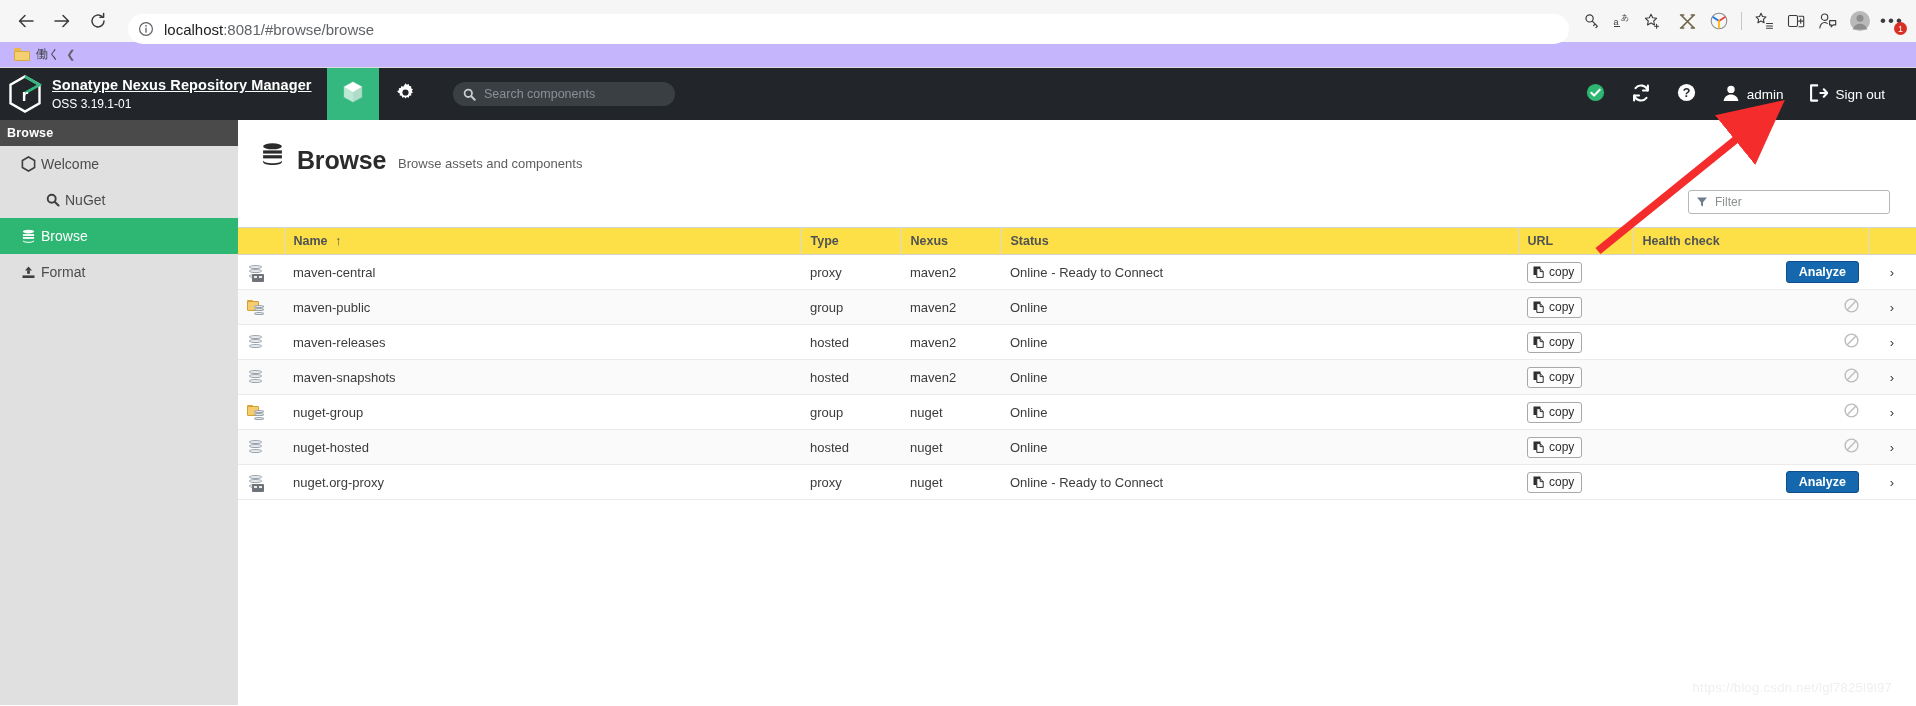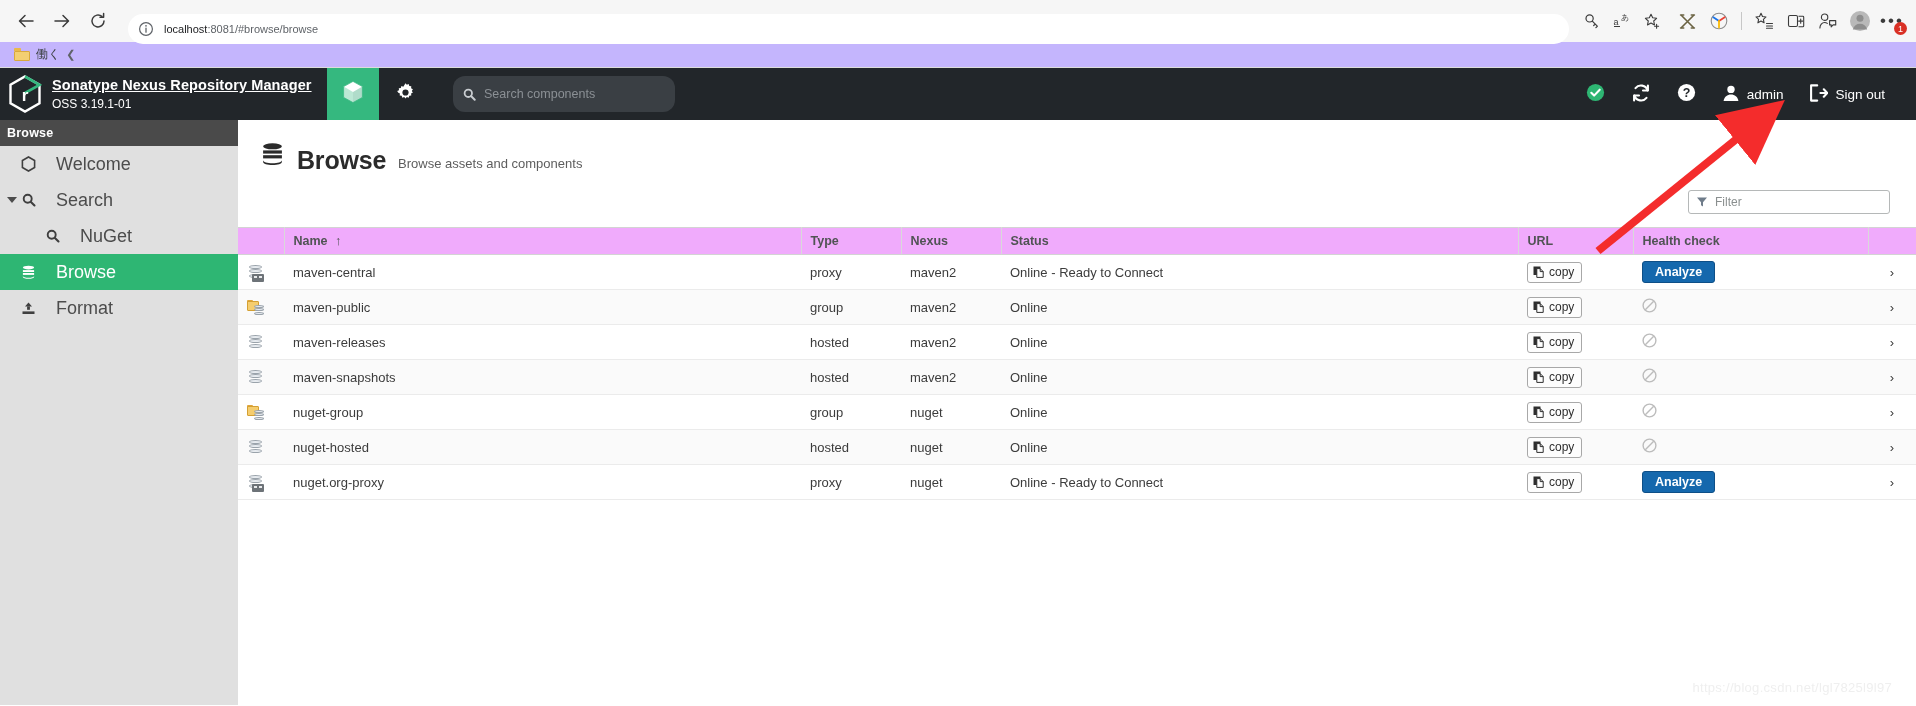--- a/index.html
+++ b/index.html
@@ -18,21 +18,21 @@
   }
   .nav-btn {
     width: 36px; height: 36px; display: flex; align-items: center; justify-content: center;
     color: #3b3b3b; flex: none;
   }
   .nav-btn svg { display: block; }
   .omnibox {
     flex: 1 1 auto; height: 30px; margin: 16px 8px 0 12px;
     background: #ffffff; border-radius: 15px;
     display: flex; align-items: center; padding: 0 10px;
-    font-size: 11px; color: #5f6368;
+    font-size: 15px; color: #5f6368;
     min-width: 0;
     text-align: right;
   }
   .omnibox .info-ic { flex: none; margin-right: 10px; color: #5f6368; display:flex; }
   .omnibox .urltext { white-space: nowrap; overflow: hidden; }
   .omnibox .urltext b { font-weight: 400; color: #202124; }
   .omni-actions { display: flex; align-items: center; flex: none; }
   .omni-actions .nav-btn { width: 30px; height: 30px; }
   .chrome-right { display: flex; align-items: center; flex: none; padding-left: 4px; }
   .chrome-right .nav-btn { width: 32px; height: 32px; }
@@ -73,41 +73,41 @@
   }
   .nx-tab::after {
     content: ""; position: absolute; bottom: -8px; left: 50%; transform: translateX(-50%);
     border-left: 9px solid transparent; border-right: 9px solid transparent;
     border-top: 9px solid #35b87f;
   }
   .nx-iconbtn {
     width: 52px; flex: none; display: flex; align-items: center; justify-content: center;
   }
   .nx-search {
-    width: 222px; height: 36px; margin: auto 0 auto 22px;
+    width: 222px; height: 24px; margin: auto 0 auto 22px;
     background: #3a3f44; border-radius: 12px; display: flex; align-items: center;
     padding: 0 10px; flex: none;
   }
   .nx-search .mag { margin-right: 8px; display: flex; flex: none; }
   .nx-search .ph { color: #8b9095; font-size: 12.5px; }
   .nx-header-spacer { flex: 1 1 auto; }
   .nx-header-right { display: flex; align-items: center; padding-right: 18px; flex: none; gap: 0; }
   .hr-item { display: flex; align-items: center; color: #fff; font-size: 13.5px; padding: 0 13px; gap: 7px; }
 
   .nx-body { display: flex; height: 585px; }
 
   
   .nx-sidebar { width: 238px; flex: none; background: #e0e0e0; }
   .side-head {
     height: 26px; background: #4a4a4a; color: #fff; font-size: 12.5px; font-weight: bold;
     display: flex; align-items: center; padding-left: 7px; letter-spacing: .2px;
   }
   .side-item {
-    height: 36px; display: flex; align-items: center; font-size: 18px; color: #4c4c4c;
-    padding-left: 20px; gap: 19px; position: relative;
+    height: 36px; display: flex; align-items: center; font-size: 14px; color: #4c4c4c;
+    padding-left: 20px; gap: 4px; position: relative;
   }
   .side-item.l2 { padding-left: 44px; }
   .side-item.active { background: #2eb673; color: #ffffff; }
   .side-item .caret {
     position: absolute; left: 7px; top: 50%; transform: translateY(-50%);
     width: 0; height: 0; border-left: 5px solid transparent; border-right: 5px solid transparent;
     border-top: 6px solid #4c4c4c;
   }
   .side-ic { width: 17px; display: flex; align-items: center; justify-content: center; flex: none; }
 
@@ -121,39 +121,39 @@
   .filter-row { display: flex; justify-content: flex-end; padding: 16px 26px 0 0; }
   .filter-box {
     width: 202px; height: 24px; border: 1px solid #b5b8b8; border-radius: 3px;
     display: flex; align-items: center; padding: 0 7px; background: #fff;
   }
   .filter-box .fic { margin-right: 7px; display: flex; flex: none; }
   .filter-box .ph { color: #8a8f8f; font-size: 12px; }
 
   table.repo-table { width: 100%; border-collapse: collapse; margin-top: 13px; table-layout: fixed; }
   table.repo-table th {
-    background: #f0abfc; border-top: 1px solid #d3d3d3; border-bottom: 1px solid #d3d3d3;
+    background: #fde047; border-top: 1px solid #d3d3d3; border-bottom: 1px solid #d3d3d3;
     border-right: 1px solid #d9d9d9;
     font-size: 12.5px; color: #505354; font-weight: bold; text-align: left;
     height: 27px; padding: 0 9px; white-space: nowrap;
   }
   table.repo-table th.c-icon { width: 46px; border-right: 1px solid #d9d9d9; }
   table.repo-table th.c-type { width: 100px; }
   table.repo-table th.c-format { width: 100px; }
   table.repo-table th.c-url { width: 115px; }
   table.repo-table th.c-health { width: 235px; }
   table.repo-table th.c-arrow { width: 48px; border-right: none; }
   table.repo-table td {
     border-bottom: 1px solid #ebebeb; height: 35px; padding: 0 9px;
     font-size: 13px; color: #3c3c3c; vertical-align: middle; white-space: nowrap;
   }
   table.repo-table tr.alt td { background: #fafafa; }
   td.c-icon { text-align: left; padding-left: 10px; }
   td.c-url { text-align: left; }
-  td.c-health { text-align: left; }
+  td.c-health { text-align: right; }
   td.c-arrow { text-align: center; color: #7d7d7d; font-size: 15px; }
 
   .copy-btn {
     display: inline-flex; align-items: center; gap: 4px;
     border: 1px solid #a8a8a8; border-radius: 3px; background: #fdfdfd;
     height: 21px; padding: 0 7px 0 5px; font-size: 12px; color: #2e2e2e;
   }
   .analyze-btn {
     display: inline-flex; align-items: center; justify-content: center;
     background: #1568ad; border: 1px solid #0e4f87; border-radius: 3px;
@@ -410,30 +410,20 @@
 
       <div class="side-item">
         <span class="side-ic">
           <svg width="15" height="16" viewBox="0 0 15 16">
               <path d="M7.5 1 13.6 4.5v7L7.5 15 1.4 11.5v-7z" fill="none" stroke="#3f3f3f" stroke-width="1.6"></path>
             </svg>
         </span>
         <span>Welcome</span>
       </div>
 
-      <div class="side-item">
-        <span class="caret"></span>
-        <span class="side-ic">
-          <svg width="14" height="14" viewBox="0 0 14 14">
-              <circle cx="5.7" cy="5.7" r="4" fill="none" stroke="#3f3f3f" stroke-width="1.9"></circle>
-              <path d="M8.9 8.9l3.6 3.6" stroke="#3f3f3f" stroke-width="2.1" stroke-linecap="round"></path>
-            </svg>
-        </span>
-        <span>Search</span>
-      </div>
 
 
 
       <div class="side-item l2">
         <span class="side-ic">
           <svg width="14" height="14" viewBox="0 0 14 14">
               <circle cx="5.7" cy="5.7" r="4" fill="none" stroke="#3f3f3f" stroke-width="1.9"></circle>
               <path d="M8.9 8.9l3.6 3.6" stroke="#3f3f3f" stroke-width="2.1" stroke-linecap="round"></path>
             </svg>
         </span>

